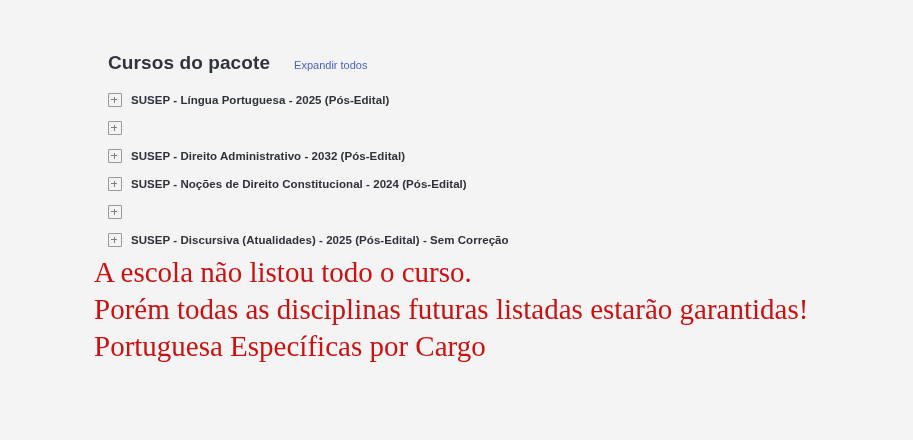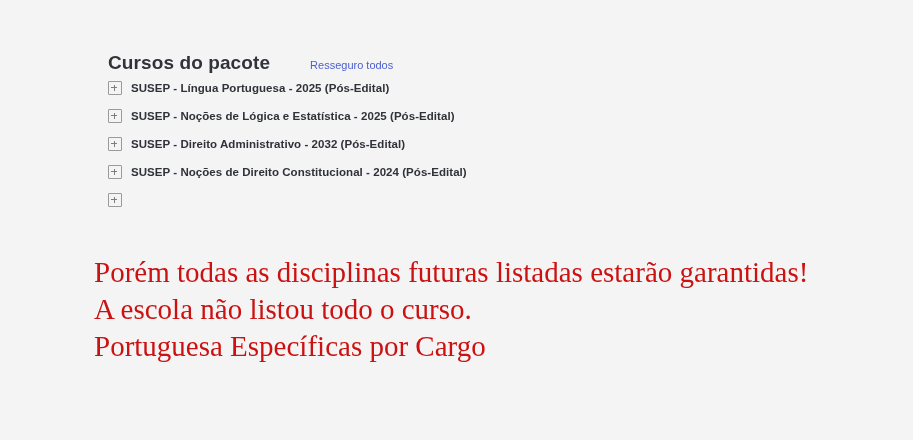--- a/index.html
+++ b/index.html
@@ -24,22 +24,22 @@
   
   .course-block {
     position: absolute;
     left: 108px;
     top: 52px;
     width: 760px;
   }
   .block-header {
     display: flex;
     align-items: baseline;
-    gap: 40px;
-    margin-bottom: 0;
+    gap: 24px;
+    margin-bottom: 12px;
   }
   .block-title {
     font-size: 19px;
     font-weight: bold;
     color: #31333a;
     letter-spacing: 0.1px;
   }
   .expand-all {
     font-size: 11px;
     color: #4a5fd0;
@@ -107,52 +107,55 @@
 </style>
 </head>
 <body>
 
 <div class="page">
 
   <div class="course-block">
 
     <div class="block-header">
       <div class="block-title">Cursos do pacote</div>
-      <a class="expand-all">Resseguro todos</a>
+      <a class="expand-all">Expandir todos</a>
     </div>
 
     <div class="course-list">
 
       <div class="course-row">
         <span class="expand-icon"></span>
         <span class="course-name">SUSEP - Língua Portuguesa - 2025 (Pós-Edital)</span>
       </div>
 
       <div class="course-row">
         <span class="expand-icon"></span>
-        <span class="course-name">SUSEP - Noções de Lógica e Estatística - 2025 (Pós-Edital)</span>
       </div>
 
       <div class="course-row">
         <span class="expand-icon"></span>
         <span class="course-name">SUSEP - Direito Administrativo - 2032 (Pós-Edital)</span>
       </div>
 
       <div class="course-row">
         <span class="expand-icon"></span>
         <span class="course-name">SUSEP - Noções de Direito Constitucional - 2024 (Pós-Edital)</span>
       </div>
 
       <div class="course-row">
         <span class="expand-icon"></span>
       </div>
 
+      <div class="course-row">
+        <span class="expand-icon"></span>
+        <span class="course-name">SUSEP - Discursiva (Atualidades) - 2025 (Pós-Edital) - Sem Correção</span>
+      </div>
 
     </div>
   </div>
 
   <div class="annotation">
+    <div class="line">A escola não listou todo o curso.</div>
     <div class="line">Porém todas as disciplinas futuras listadas estarão garantidas!</div>
-    <div class="line">A escola não listou todo o curso.</div>
     <div class="line">Portuguesa Específicas por Cargo</div>
   </div>
 
 </div>
 
 </body></html>

